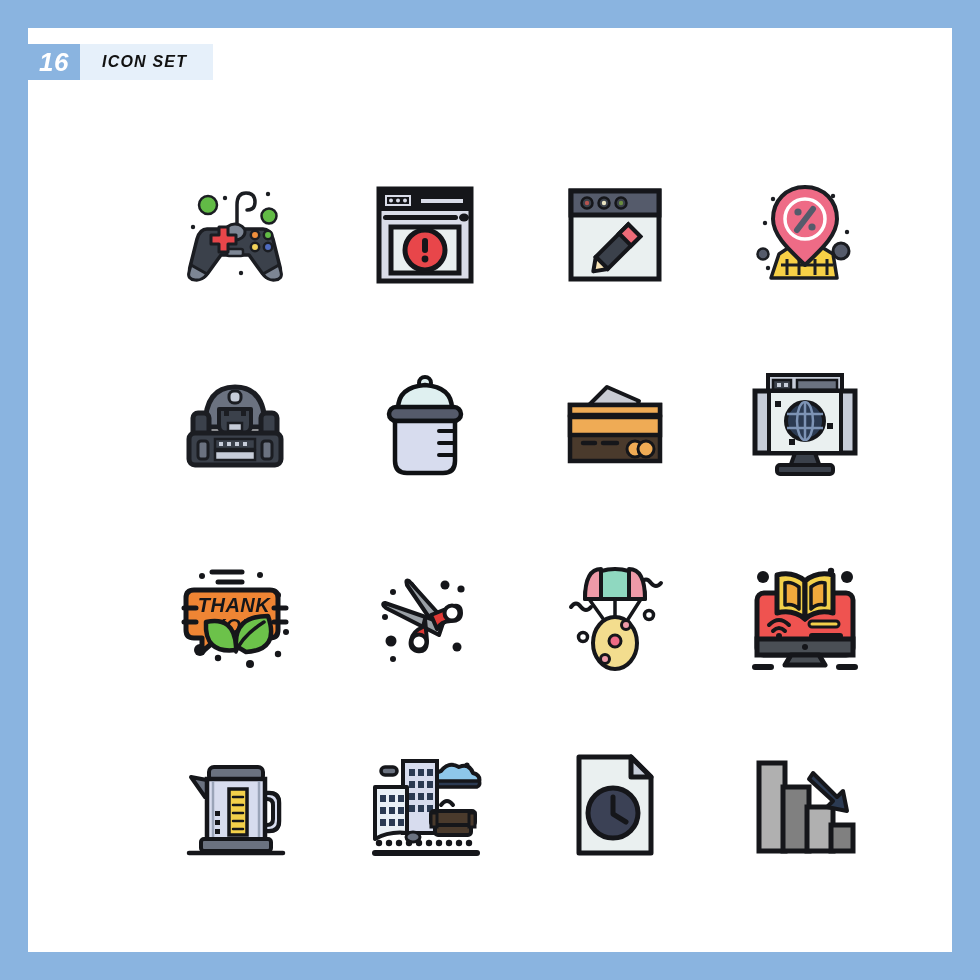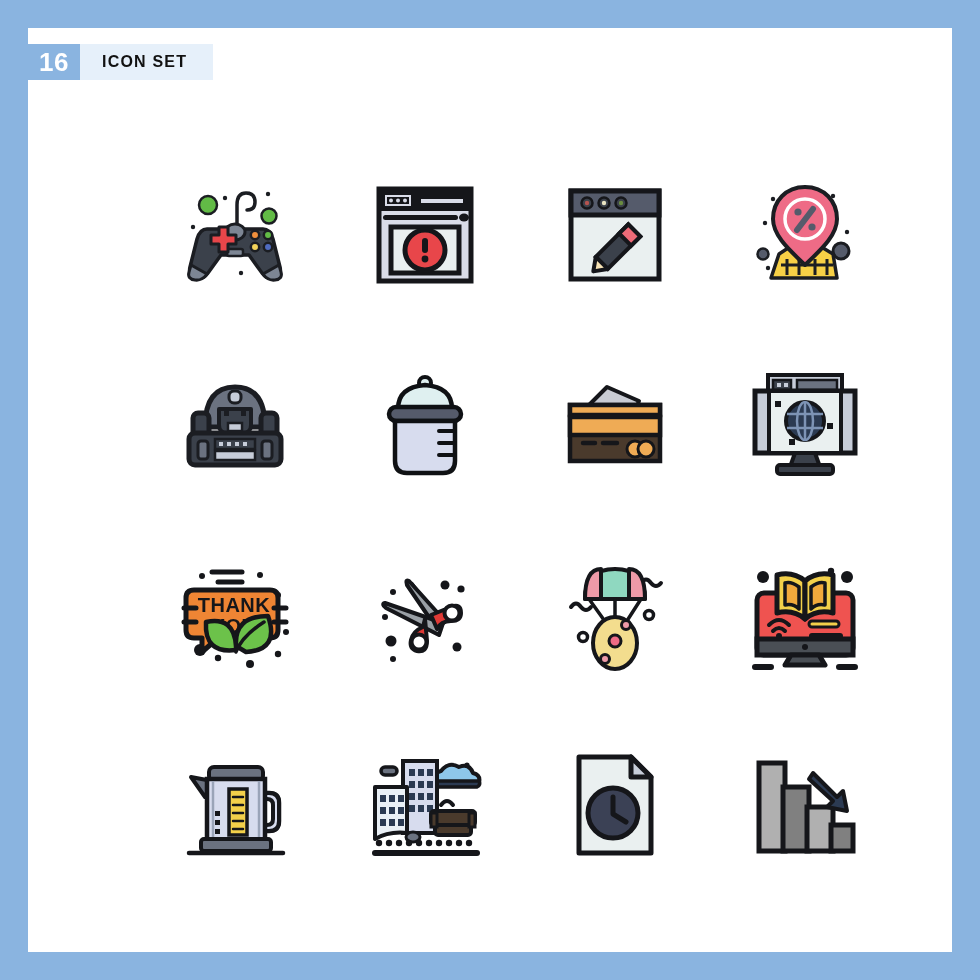--- a/index.html
+++ b/index.html
@@ -20,20 +20,21 @@
     background: #8ab4e0;
     box-sizing: border-box;
   }
   #canvas {
     position: absolute;
     left: 28px;
     top: 28px;
     width: 924px;
     height: 924px;
     background: #ffffff;
+    font-style: italic;
   }
   
   #header {
     position: absolute;
     left: 0px;
     top: 16px;
     height: 36px;
     display: flex;
     align-items: stretch;
     background: #e6f0fa;

